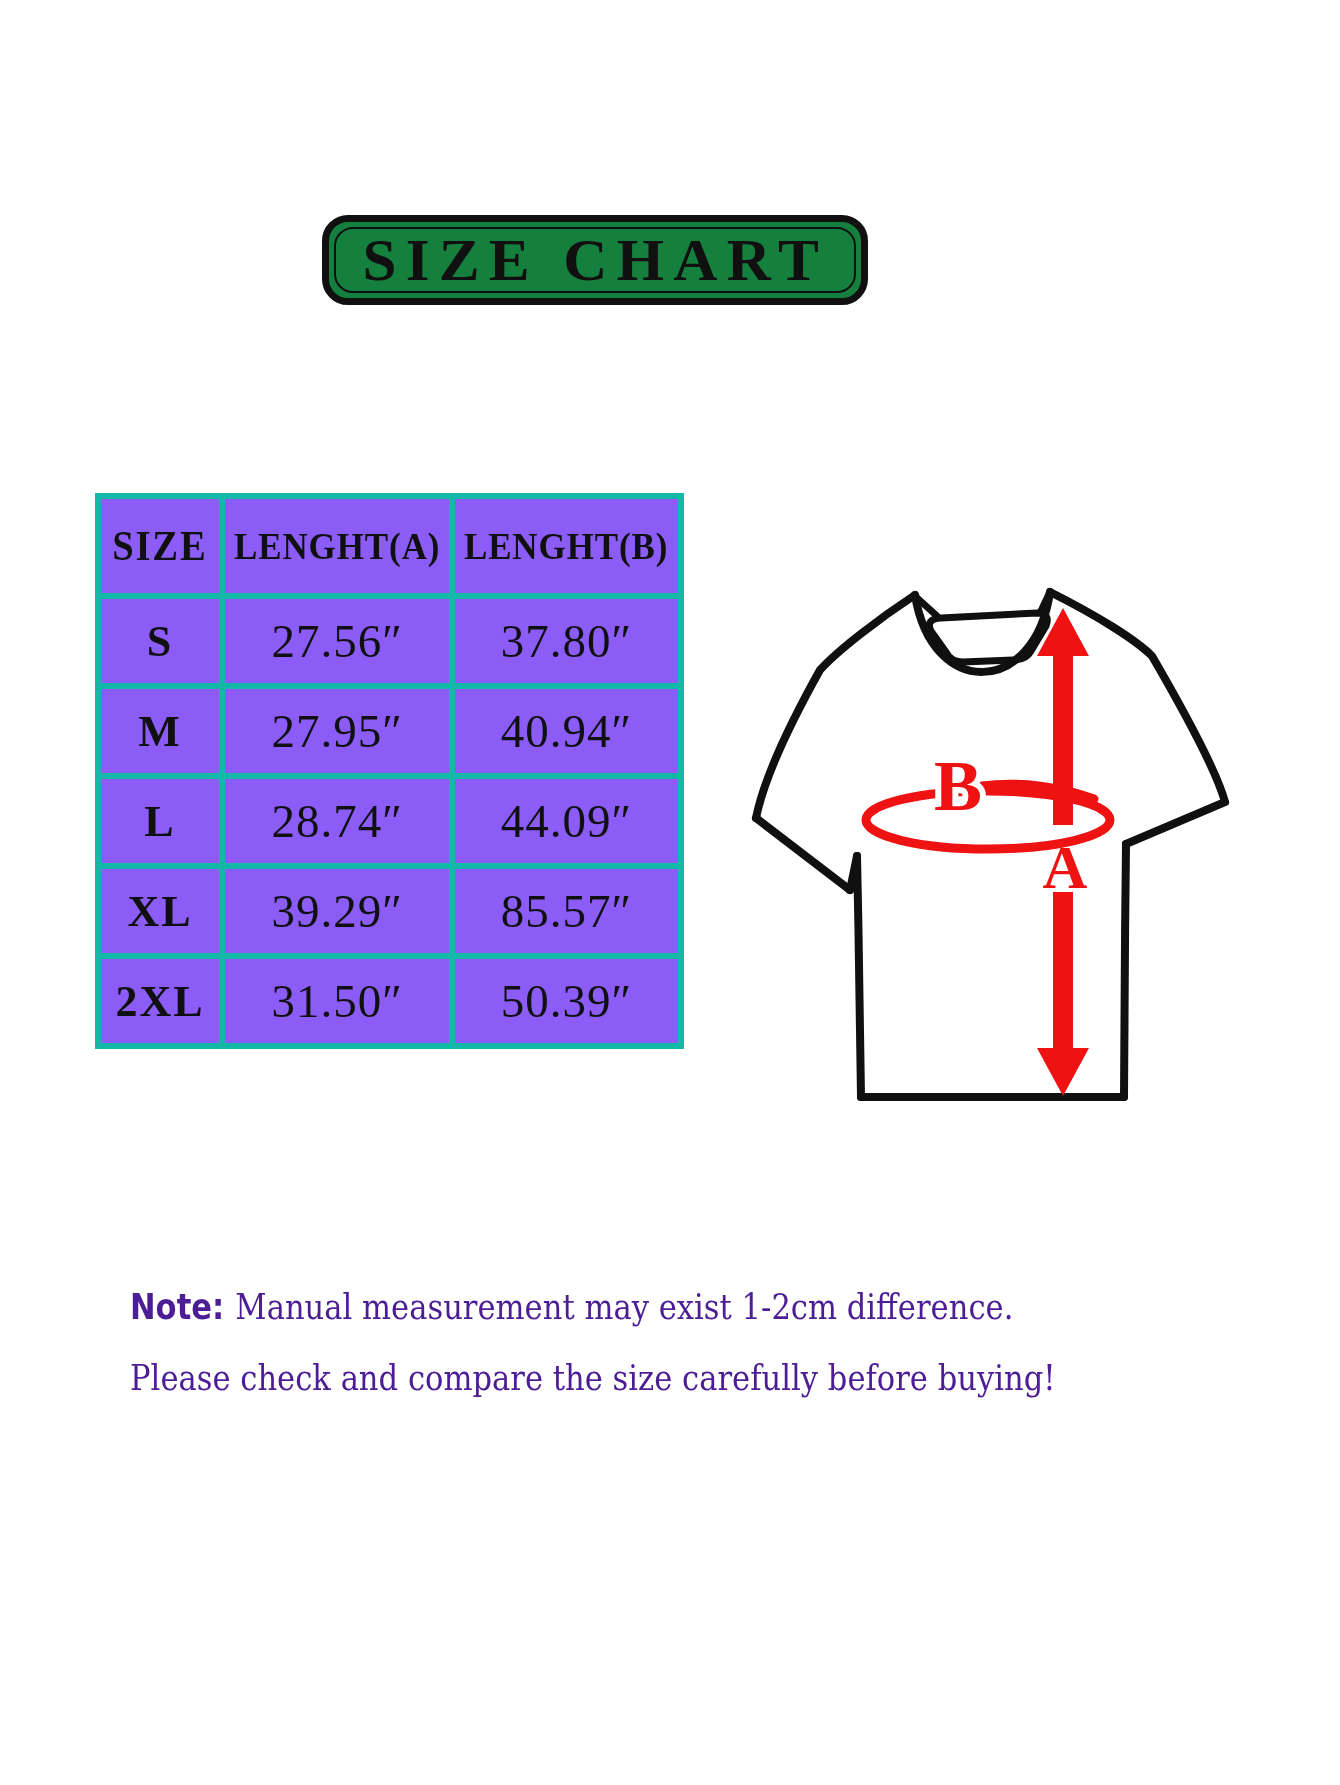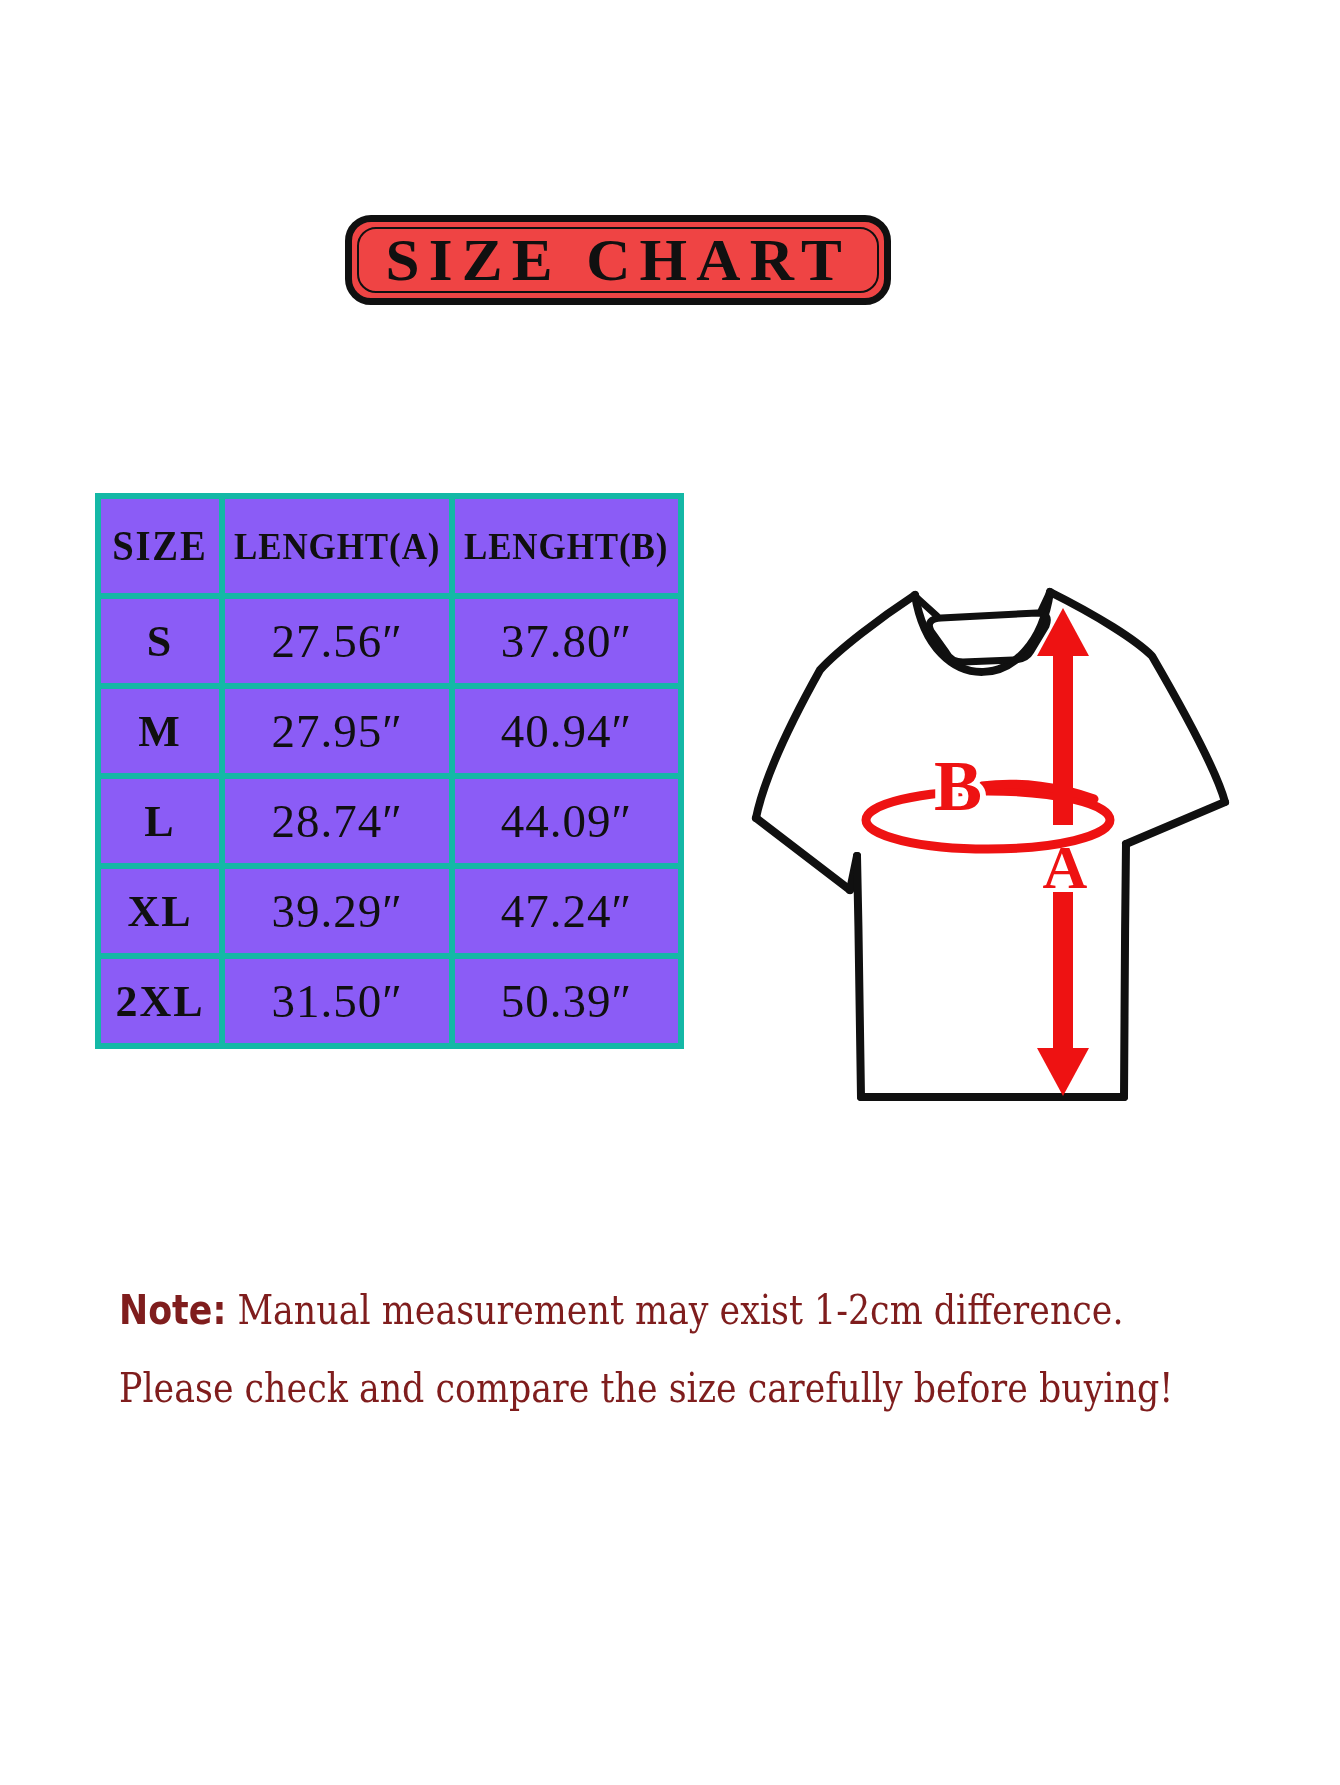--- a/index.html
+++ b/index.html
@@ -14,22 +14,21 @@
   }
 
   
   .title-box{
     position:absolute;
     left:322px; top:215px;
     width:546px; height:90px;
     border:7px solid #101010;
     border-radius:26px;
     box-sizing:border-box;
-    background:#ef4444;
-    margin-left:23px;
+    background:#15803d;
   }
   .title-box-inner{
     position:absolute;
     inset:5px;
     border:2px solid #101010;
     border-radius:19px;
     display:flex;
     align-items:center;
     justify-content:center;
   }
@@ -104,25 +103,25 @@
     paint-order:stroke;
     stroke:#ffffff;
     stroke-width:12px;
     stroke-linejoin:round;
   }
   .letter-a{font-size:62px;}
 
   
   .note{
     position:absolute;
-    left:119px; top:1286px;
+    left:130px; top:1286px;
     width:1200px;
     font-family:"DejaVu Serif", serif;
-    font-size:41px;
-    color:#7f1d1d;
+    font-size:36px;
+    color:#4c1d95;
   }
   .note-line{
     transform:scaleX(.85);
     transform-origin:0 50%;
     white-space:nowrap;
     margin:0 0 30px 0;
   }
   .note-label{
     font-family:"DejaVu Sans", sans-serif;
     font-weight:600;
@@ -158,21 +157,21 @@
       <td><span class="val">40.94″</span></td>
     </tr>
     <tr class="row-data">
       <td><span class="size-label">L</span></td>
       <td><span class="val">28.74″</span></td>
       <td><span class="val">44.09″</span></td>
     </tr>
     <tr class="row-data">
       <td><span class="size-label">XL</span></td>
       <td><span class="val">39.29″</span></td>
-      <td><span class="val">47.24″</span></td>
+      <td><span class="val">85.57″</span></td>
     </tr>
     <tr class="row-data">
       <td><span class="size-label">2XL</span></td>
       <td><span class="val">31.50″</span></td>
       <td><span class="val">50.39″</span></td>
     </tr>
   </tbody>
     </table>
 
   <svg class="tee-svg" viewBox="0 0 520 620">

